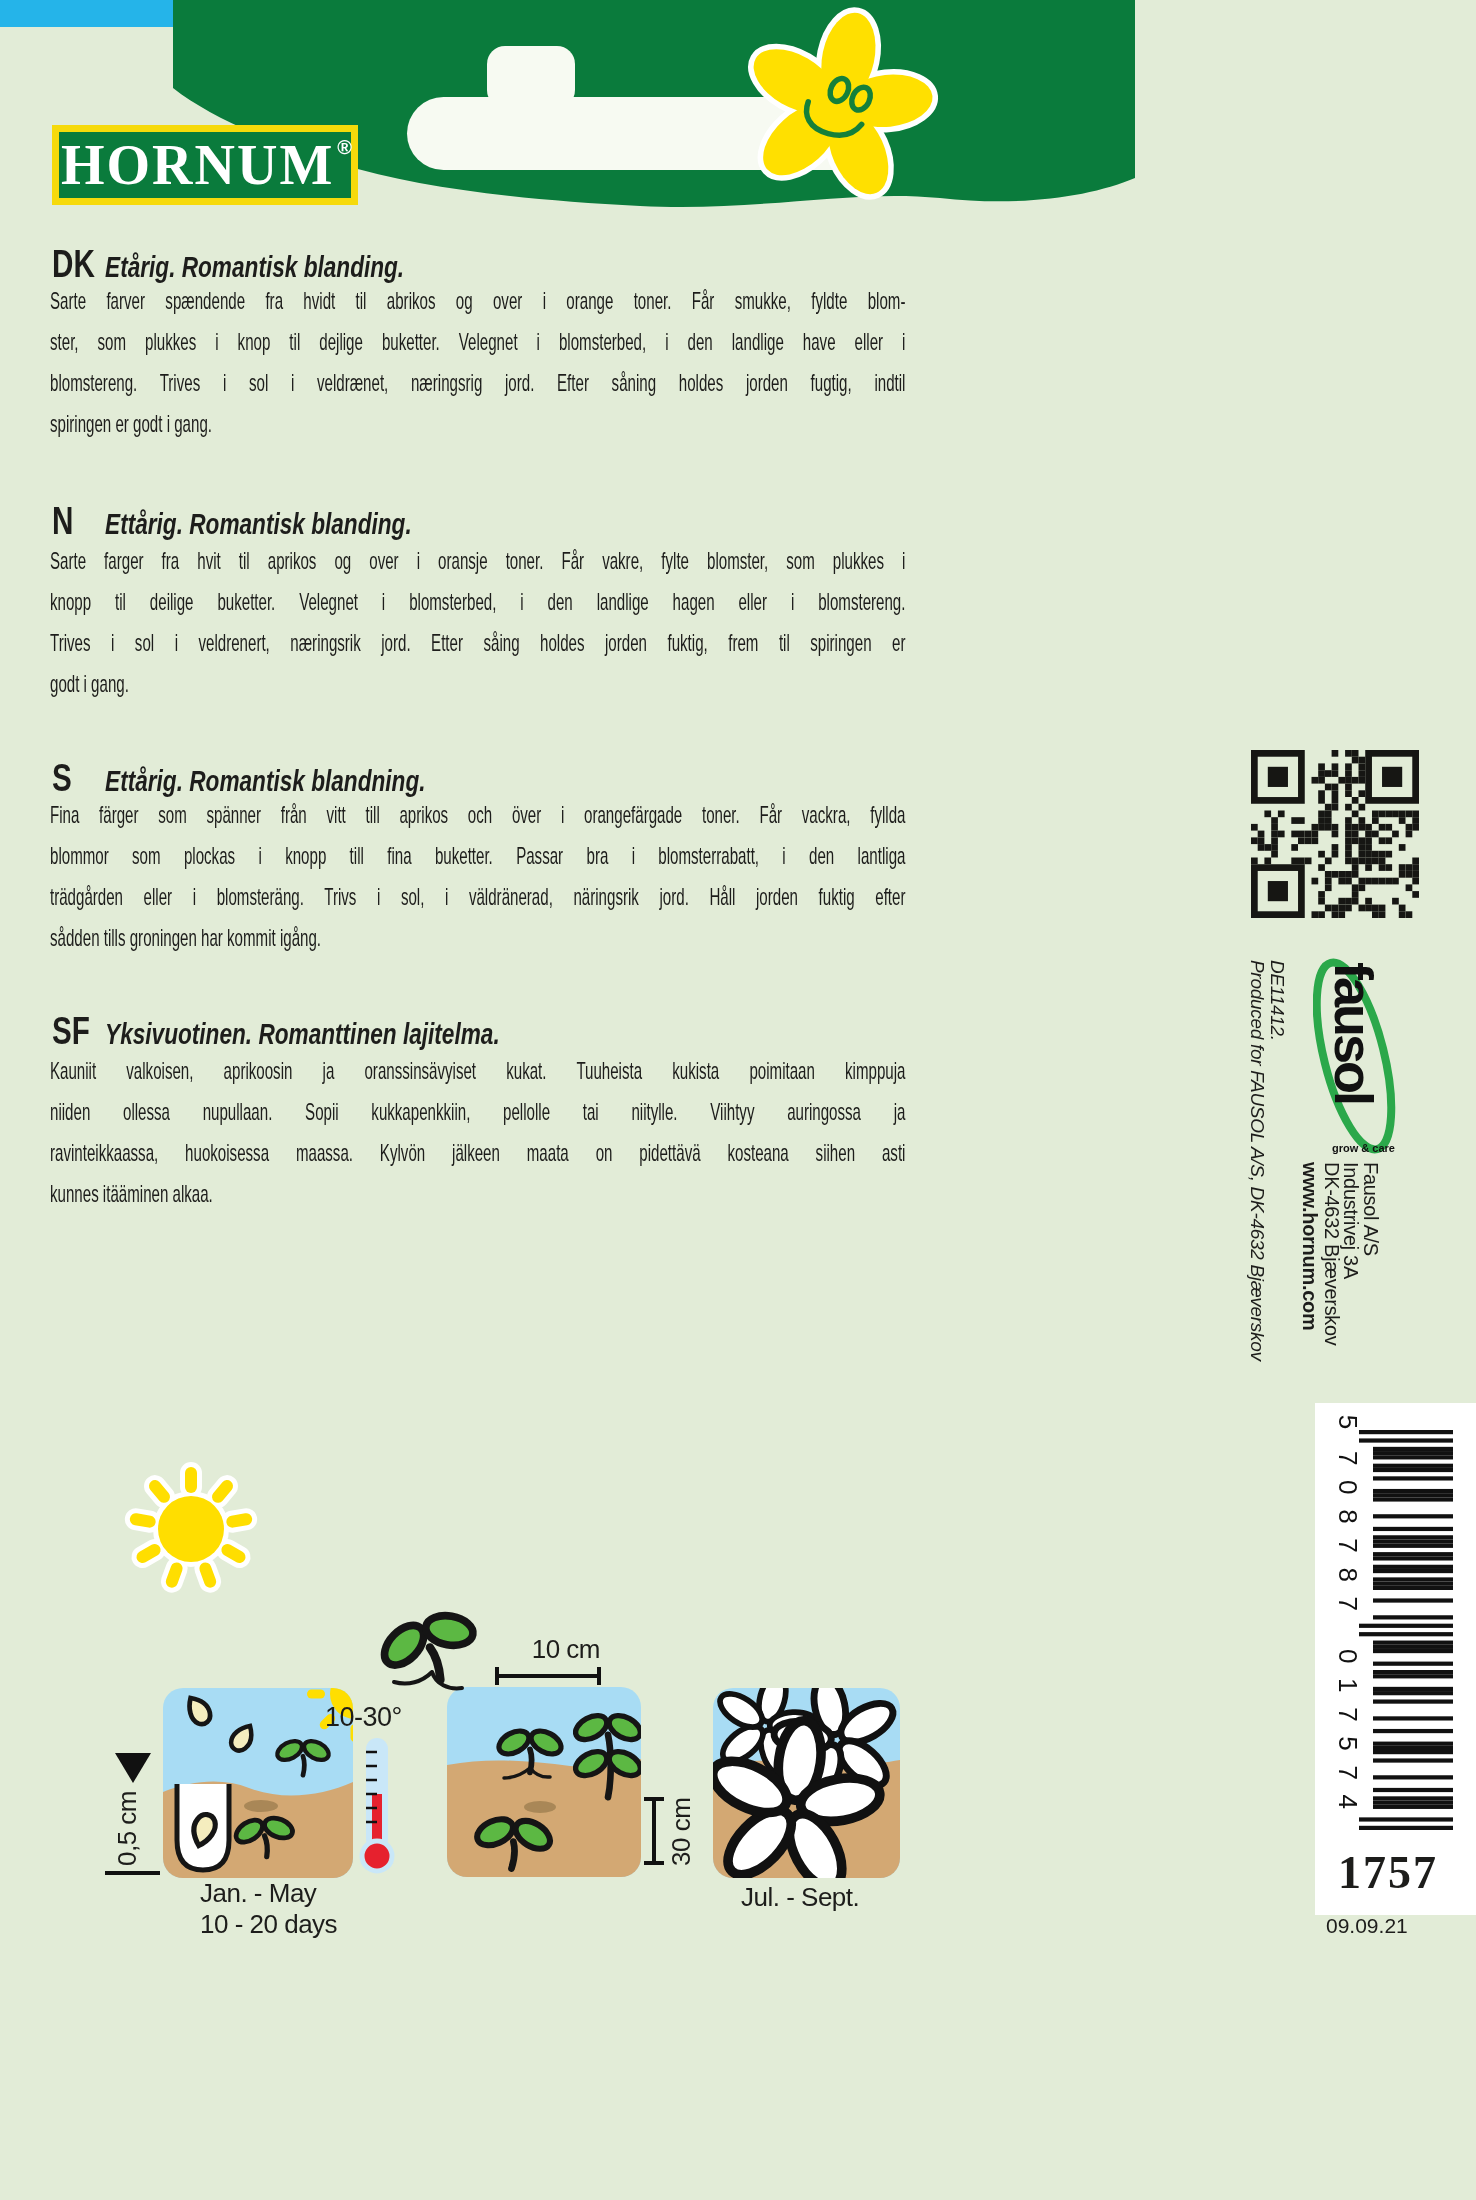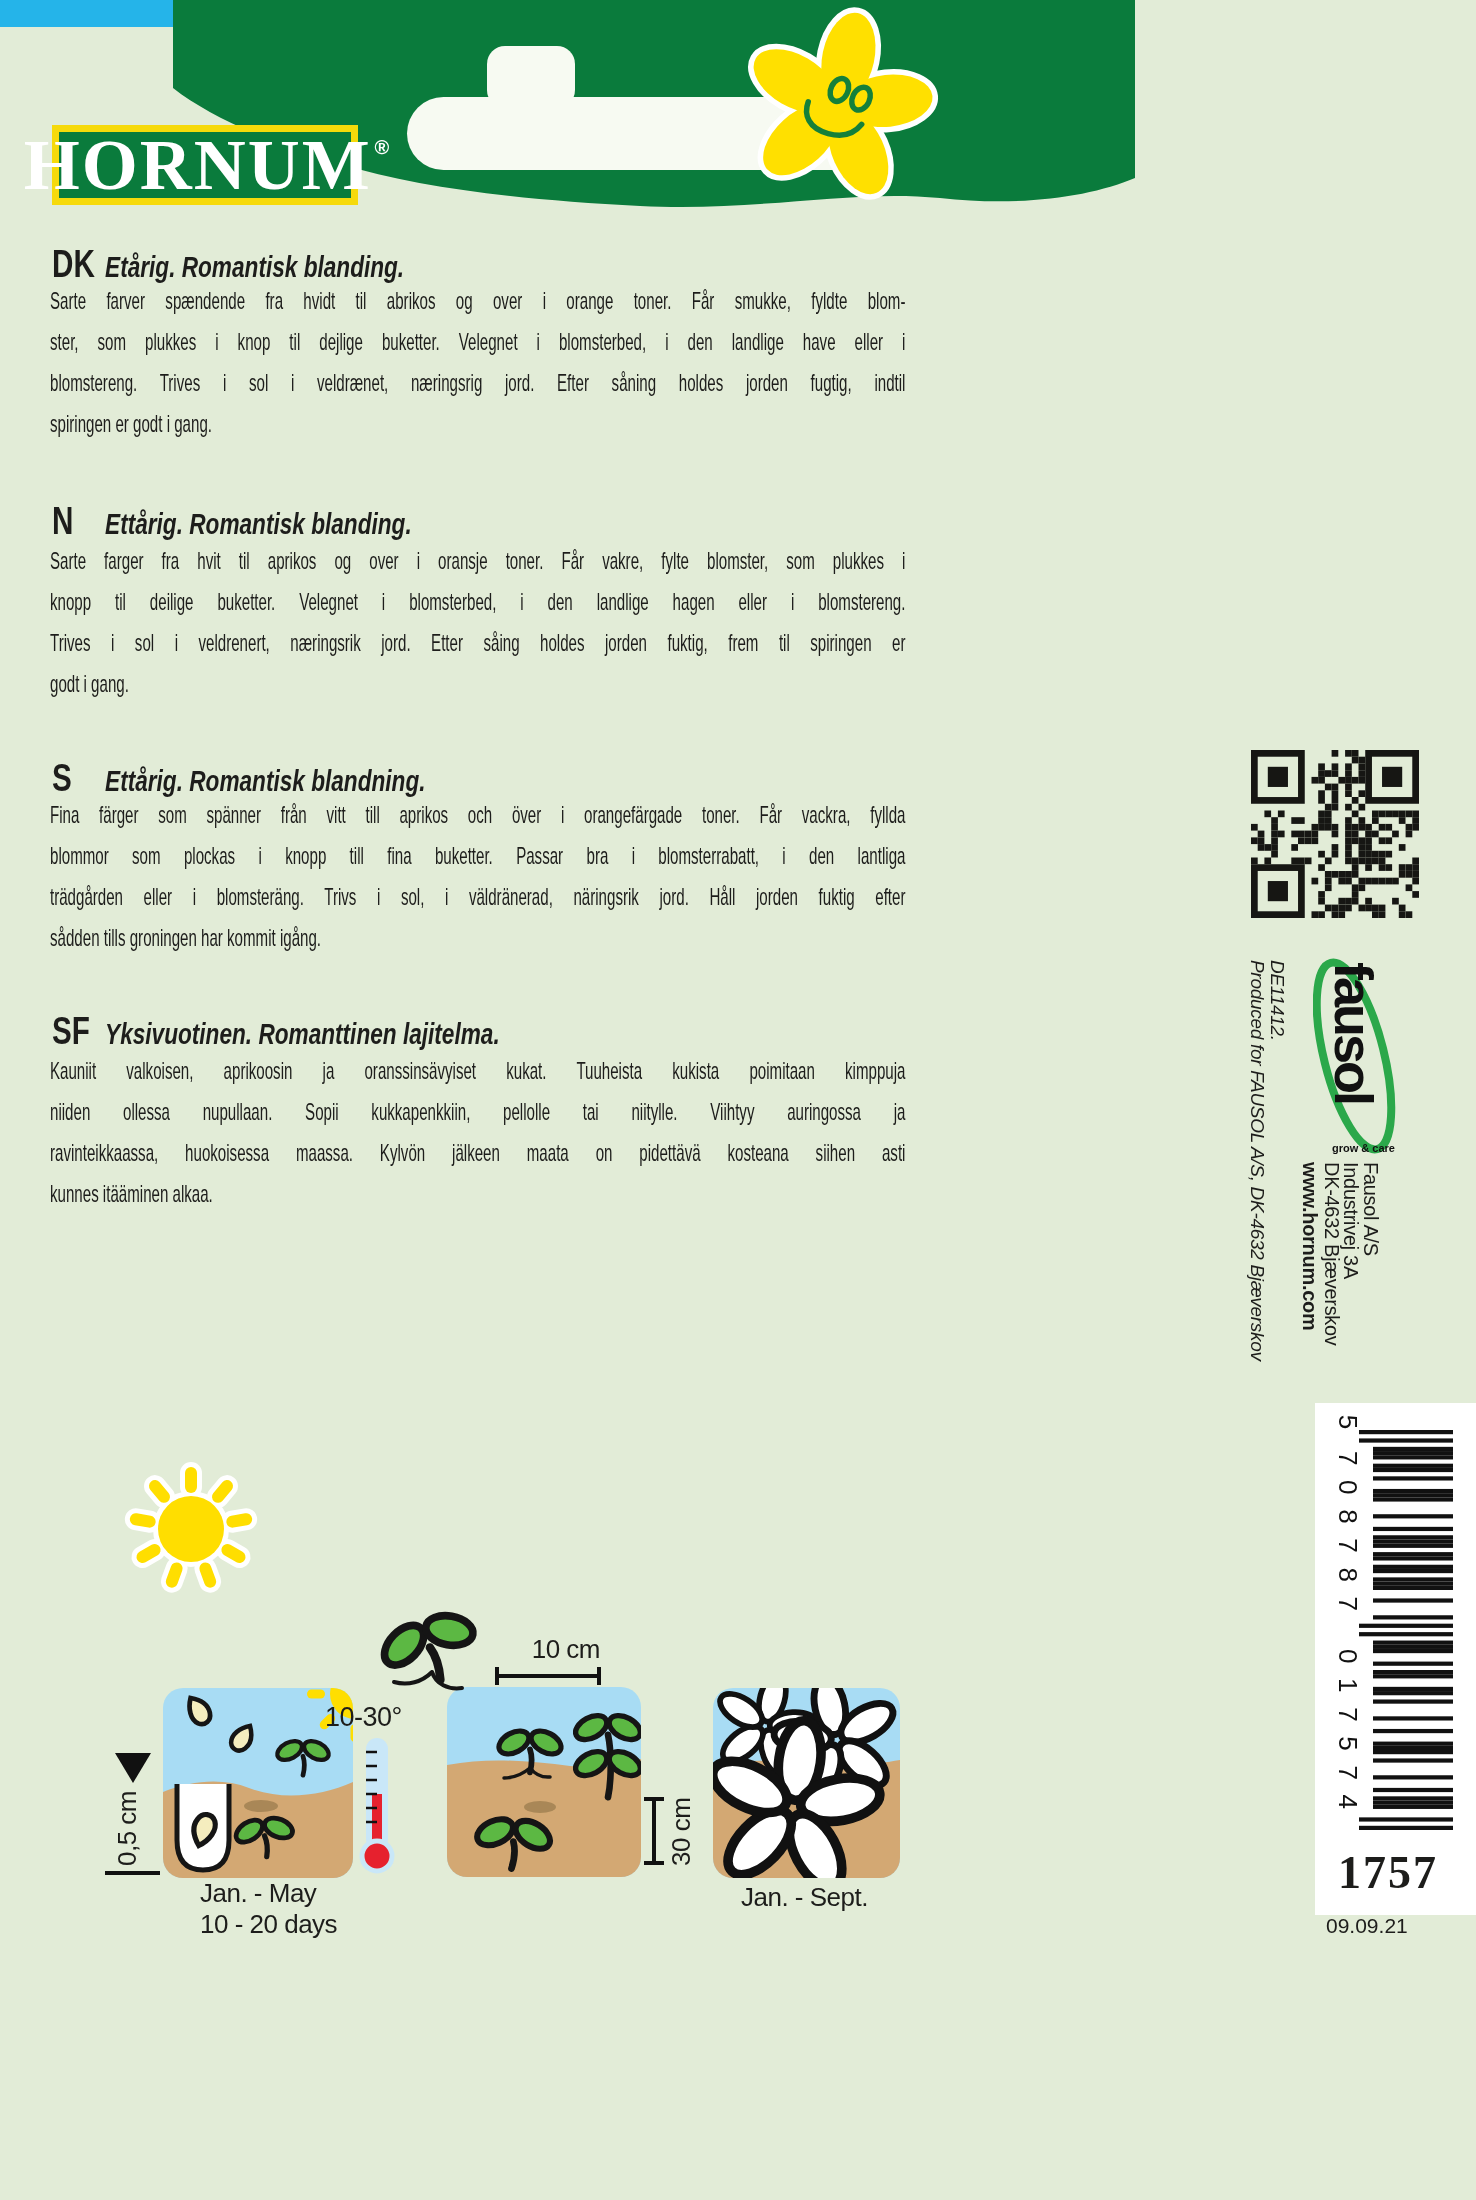--- a/index.html
+++ b/index.html
@@ -5,21 +5,21 @@
   html,body{margin:0;padding:0;}
   body{width:1476px;height:2200px;position:relative;background:#E2ECD7;
        font-family:"Liberation Sans", sans-serif;color:#1D1D1B;overflow:hidden;}
   .abs{position:absolute;}
   
   #header-svg{left:0;top:0;}
   .logo-box{left:52px;top:125px;width:306px;height:80px;background:#0A7B3C;
             border:7px solid #F6DA0B;box-sizing:border-box;display:flex;
             align-items:center;justify-content:center;}
   .logo-box .brand{font-family:"Liberation Serif", serif;font-weight:bold;
-            font-size:72px;color:#fff;letter-spacing:2px;line-height:1;}
+            font-size:56px;color:#fff;letter-spacing:2px;line-height:1;}
   .logo-box .reg{font-family:"Liberation Sans", sans-serif;color:#fff;font-size:20px;
             vertical-align:top;position:relative;top:-18px;left:3px;font-weight:bold;}
   
   .heading{position:absolute;left:52px;transform:scaleX(.78);transform-origin:0 0;white-space:nowrap;}
   .heading .code{display:inline-block;width:68px;font-weight:bold;font-size:38px;}
   .heading .title{font-style:italic;font-weight:bold;font-size:29px;}
   .para{position:absolute;left:50px;width:1360px;transform:scaleX(.629);
         transform-origin:0 0;font-size:24px;line-height:41px;}
   .para .line{text-align:justify;text-align-last:justify;}
   .para .line.last{text-align:left;text-align-last:auto;}
@@ -552,13 +552,13 @@
 
 <svg class="abs" style="left:640px;top:1795px" width="28" height="72" viewBox="0 0 28 72">
   <line x1="14" y1="4" x2="14" y2="68" stroke="#111" stroke-width="4"></line>
   <line x1="4" y1="4" x2="24" y2="4" stroke="#111" stroke-width="4"></line>
   <line x1="4" y1="68" x2="24" y2="68" stroke="#111" stroke-width="4"></line>
 </svg>
 <div class="rotm90 pl" style="left:666px;top:1866px;width:78px;height:26px">30 cm</div>
 
 <div class="pl" style="left:200px;top:1878px">Jan. - May</div>
 <div class="pl" style="left:200px;top:1909px">10 - 20 days</div>
-<div class="pl" style="left:741px;top:1882px">Jan. - Sept.</div>
+<div class="pl" style="left:741px;top:1882px">Jul. - Sept.</div>
 
 </body></html>

